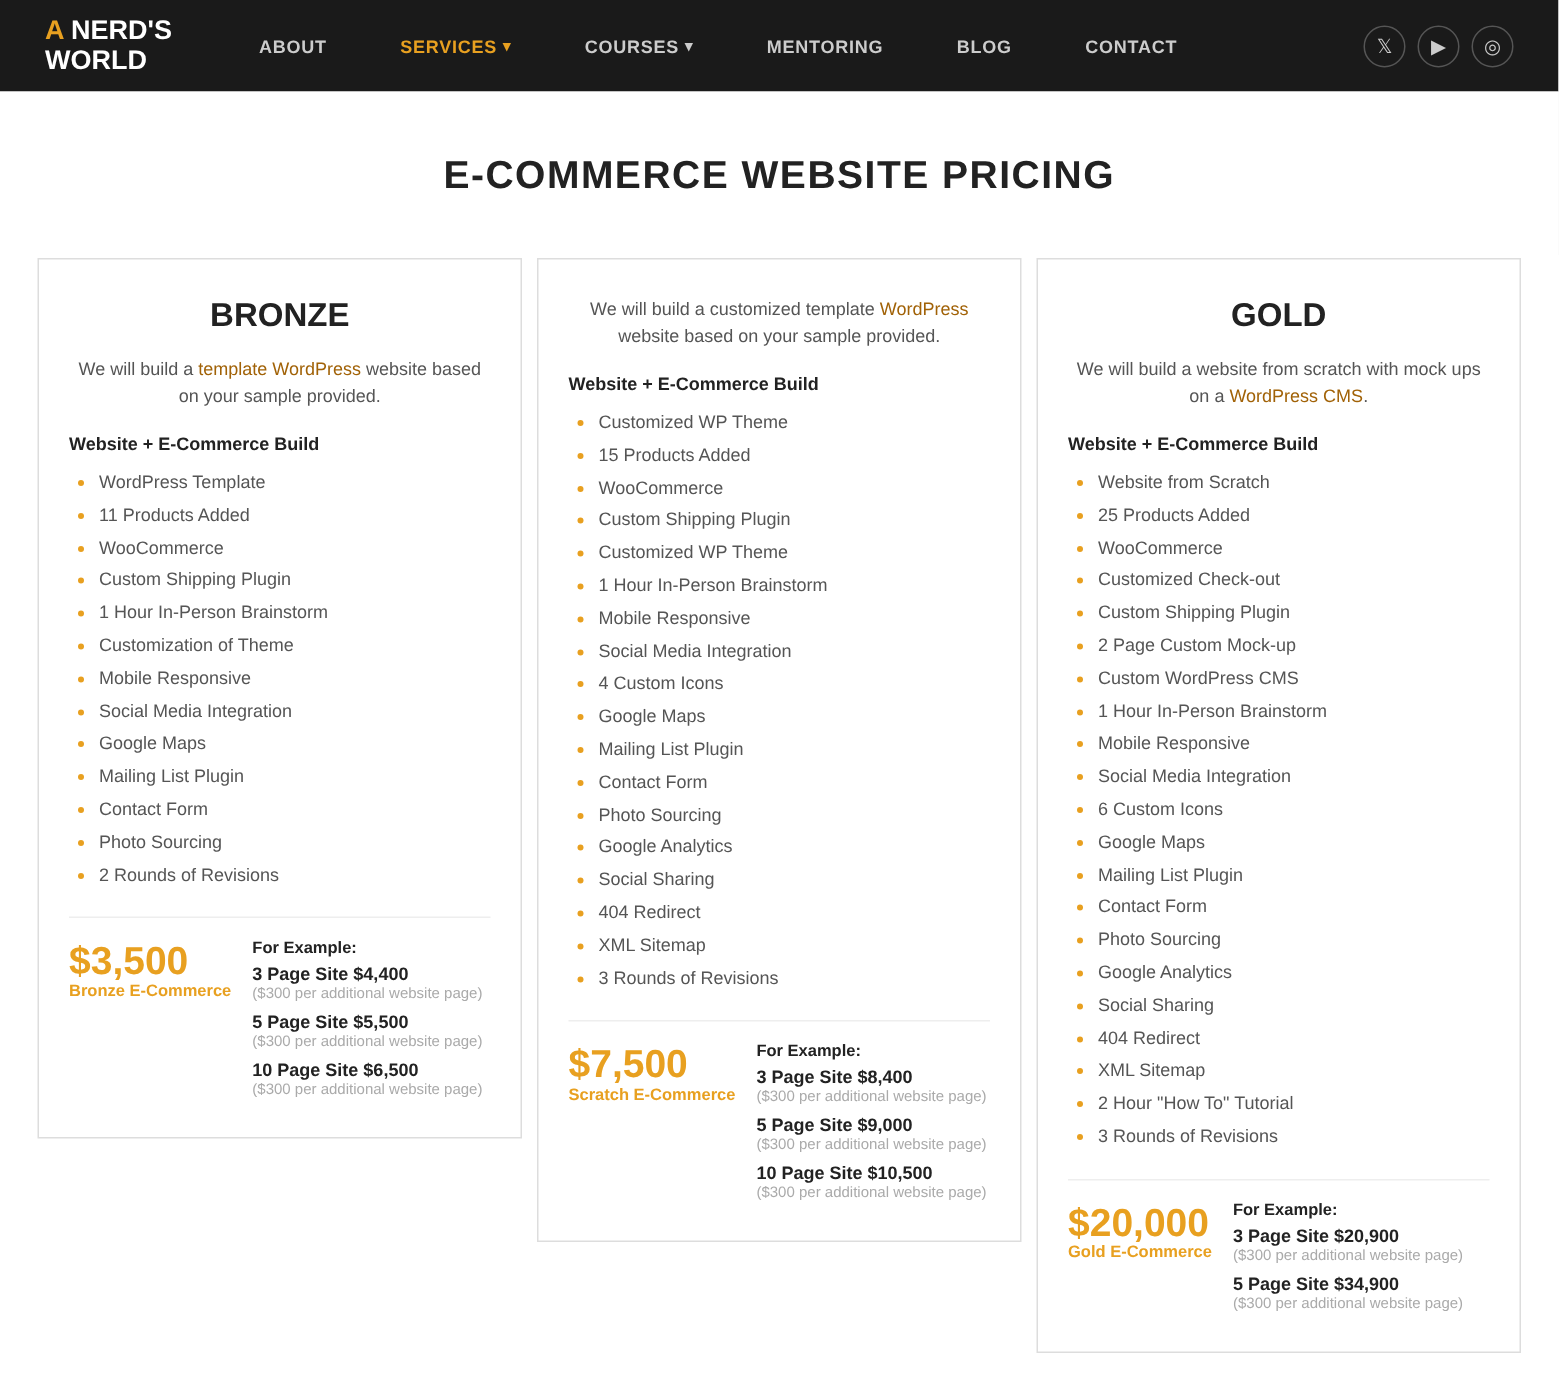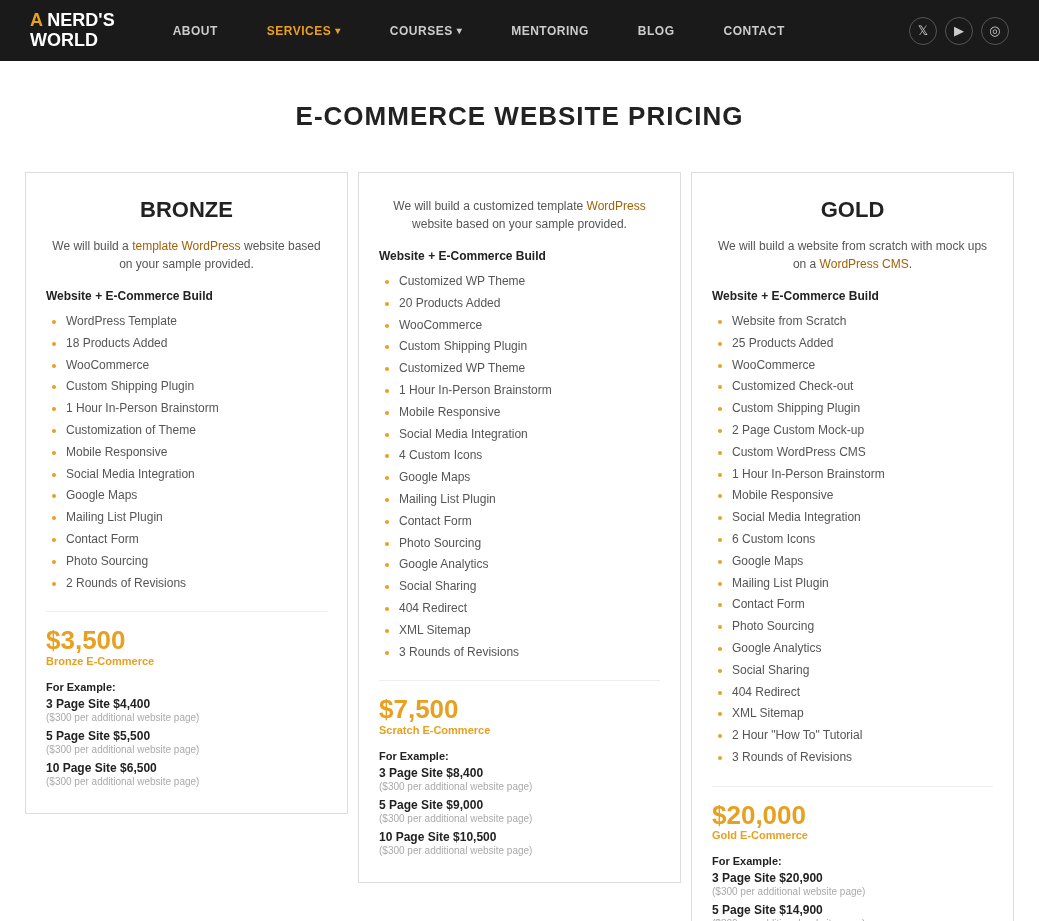--- a/index.html
+++ b/index.html
@@ -108,21 +108,20 @@
     .feature-list li span { color: #555; }
 
     
     .pricing-box {
       display: flex;
       align-items: flex-start;
       gap: 14px;
       margin-top: 10px;
       border-top: 1px solid #eee;
       padding-top: 14px;
-      flex-direction: column;
     }
     .price-main {
       font-size: 26px;
       font-weight: bold;
       color: #e8a020;
       line-height: 1.1;
       min-width: 80px;
     }
     .price-label {
       font-size: 11px;
@@ -175,21 +174,21 @@
   <h1 class="page-title">E-COMMERCE WEBSITE PRICING</h1>
 
   <div class="pricing-grid" id="pricing-grid">
 
   <div class="pricing-card">
         <div class="card-title">BRONZE</div>
         <p class="card-description">We will build a <a href="#">template WordPress</a> website based on your sample provided.</p>
         <div class="section-header">Website +  E-Commerce Build</div>
         <ul class="feature-list">
           <li><span>WordPress Template</span></li>
-          <li><span>18 Products Added</span></li>
+          <li><span>11 Products Added</span></li>
           <li><span>WooCommerce</span></li>
           <li><span>Custom Shipping Plugin</span></li>
           <li><span>1 Hour In-Person Brainstorm</span></li>
           <li><span>Customization of Theme</span></li>
           <li><span>Mobile Responsive</span></li>
           <li><span>Social Media Integration</span></li>
           <li><span>Google Maps</span></li>
           <li><span>Mailing List Plugin</span></li>
           <li><span>Contact Form</span></li>
           <li><span>Photo Sourcing</span></li>
@@ -209,21 +208,21 @@
             <div class="example-item">10 Page Site $6,500</div>
             <div class="example-note">($300 per additional website page)</div>
           </div>
         </div>
       </div>
       <div class="pricing-card">
         <p class="card-description">We will build a customized template <a href="#">WordPress</a> website based on your sample provided.</p>
         <div class="section-header">Website + E-Commerce Build</div>
         <ul class="feature-list">
           <li><span>Customized WP Theme</span></li>
-          <li><span>20 Products Added</span></li>
+          <li><span>15 Products Added</span></li>
           <li><span>WooCommerce</span></li>
           <li><span>Custom Shipping Plugin</span></li>
           <li><span>Customized WP Theme</span></li>
           <li><span>1 Hour In-Person Brainstorm</span></li>
           <li><span>Mobile Responsive</span></li>
           <li><span>Social Media Integration</span></li>
           <li><span>4 Custom Icons</span></li>
           <li><span>Google Maps</span></li>
           <li><span>Mailing List Plugin</span></li>
           <li><span>Contact Form</span></li>
@@ -279,19 +278,19 @@
         </ul>
         <div class="pricing-box">
           <div>
             <div class="price-main">$20,000</div>
             <div class="price-label">Gold E-Commerce</div>
           </div>
           <div class="price-examples">
             <div class="example-label">For Example:</div>
             <div class="example-item">3 Page Site $20,900</div>
             <div class="example-note">($300 per additional website page)</div>
-            <div class="example-item">5 Page Site $14,900</div>
+            <div class="example-item">5 Page Site $34,900</div>
             <div class="example-note">($300 per additional website page)</div>
           </div>
         </div>
       </div>
     </div>
 </div>
 
 </body></html>

